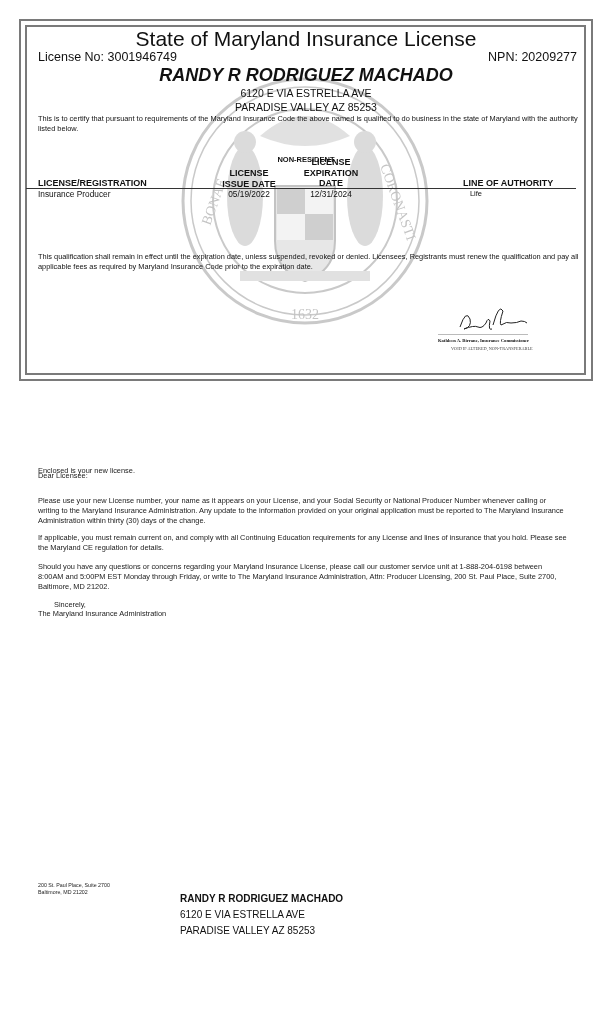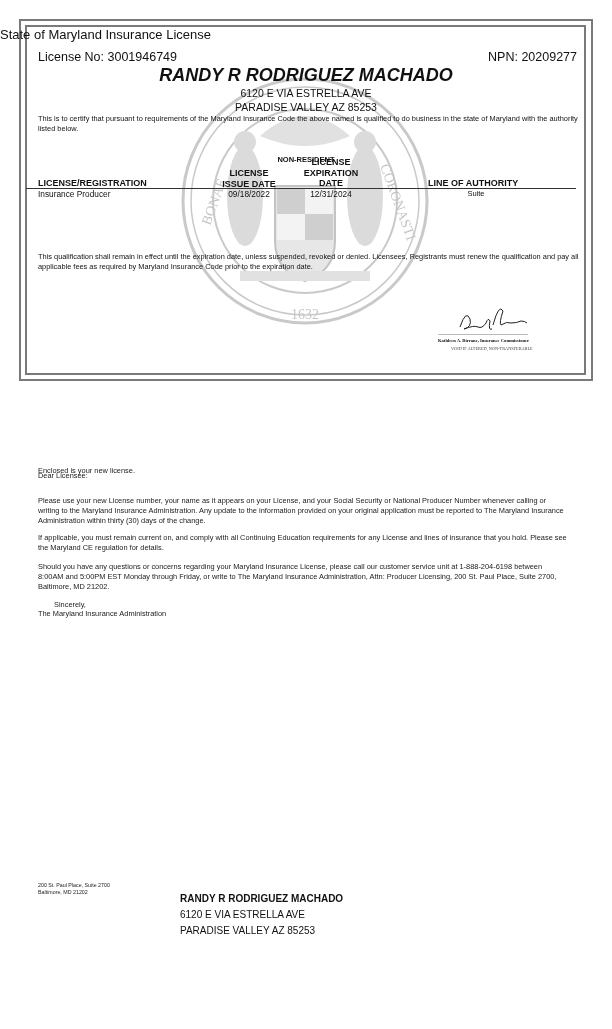--- a/index.html
+++ b/index.html
@@ -6,34 +6,34 @@
   html, body { width: 612px; height: 1029px; background: #ffffff; overflow: hidden; }
   body { position: relative; font-family: "Liberation Sans", sans-serif; color: #111; }
 
   .outer-border { position: absolute; left: 19px; top: 19px; width: 574px; height: 362px; border: 2px solid #7a7a7a; }
   .inner-border { position: absolute; left: 25px; top: 25px; width: 561px; height: 350px; border: 2px solid #7a7a7a; }
 
   .seal { position: absolute; left: 180px; top: 76px; width: 250px; height: 250px; opacity: 0.35; pointer-events: none; }
 
   .abs { position: absolute; white-space: nowrap; }
 
-  .cert-title { left: 0; width: 612px; top: 27px; text-align: left; font-size: 13px; color: #111; }
+  .cert-title { left: 0; width: 612px; top: 27px; text-align: center; font-size: 21px; color: #111; }
   .license-no { left: 38px; top: 50px; font-size: 12.5px; }
   .npn { right: 35px; top: 50px; font-size: 12.5px; }
   .holder-name { left: 0; width: 612px; top: 65px; text-align: center; font-size: 18px; font-weight: bold; font-style: italic; }
   .addr1 { left: 0; width: 612px; top: 87px; text-align: center; font-size: 10.5px; }
   .addr2 { left: 0; width: 612px; top: 101px; text-align: center; font-size: 10.5px; }
   .certify { left: 38px; top: 114px; width: 555px; font-size: 7.4px; line-height: 10px; white-space: normal; }
   .residency { left: 0; width: 612px; top: 138px; text-align: center; font-size: 7.5px; font-weight: bold; margin-top: 17px; }
 
   .th { font-size: 9px; font-weight: bold; line-height: 10.5px; text-align: center; }
   .th-reg { left: 38px; top: 178px; text-align: left; }
   .th-issue { left: 212px; width: 74px; top: 168px; }
   .th-exp { left: 296px; width: 70px; top: 157px; }
-  .th-loa { left: 428px; top: 178px; text-align: center; }
+  .th-loa { left: 428px; top: 178px; text-align: center; padding-left: 35px; }
   .th-line { position: absolute; left: 26px; top: 188px; width: 550px; height: 1px; background: #333; }
 
   .td { font-size: 8.3px; top: 189px; }
   .td-reg { left: 38px; }
   .td-issue { left: 212px; width: 74px; text-align: center; }
   .td-exp { left: 296px; width: 70px; text-align: center; }
   .td-loa { left: 466px; width: 20px; text-align: center; font-size: 7.5px; }
 
   .qualification { left: 38px; top: 252px; width: 545px; font-size: 7.4px; line-height: 10px; white-space: normal; }
 
@@ -103,23 +103,23 @@
 <div class="abs th th-exp">
   <div>LICENSE</div>
   <div>EXPIRATION</div>
   <div>DATE</div>
 </div>
 <div class="abs th th-loa">LINE OF AUTHORITY</div>
 <div class="th-line"></div>
 
 <div>
   <div class="abs td td-reg">Insurance Producer</div>
-  <div class="abs td td-issue">09/18/2022</div>
+  <div class="abs td td-issue">05/19/2022</div>
   <div class="abs td td-exp">12/31/2024</div>
-  <div class="abs td td-loa">Suite</div>
+  <div class="abs td td-loa">Life</div>
 </div>
 
 <div class="abs qualification">This qualification shall remain in effect until the expiration date, unless suspended, revoked or denied. Licensees, Registrants must renew the qualification and pay all applicable fees as required by Maryland Insurance Code prior to the expiration date.</div>
 
 <div class="abs contact">
 </div>
 
 <svg class="signature" viewBox="0 0 80 26">
   <path d="M5 20 q6 -18 10 -8 q2 8 -6 10 q10 -4 14 -2 q4 2 8 -4 q2 -6 4 -2 q-2 10 2 8 M38 18 q6 -22 10 -14 q-4 12 -2 14 q6 -4 10 -2 q6 0 10 -2 q4 0 6 2" fill="none" stroke="#222" stroke-width="1"></path>
 </svg>

